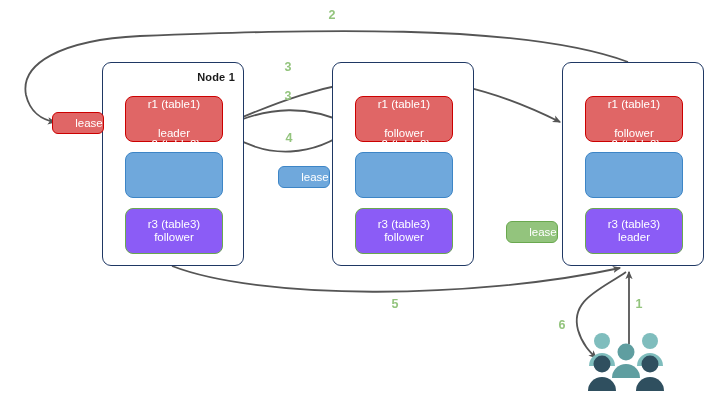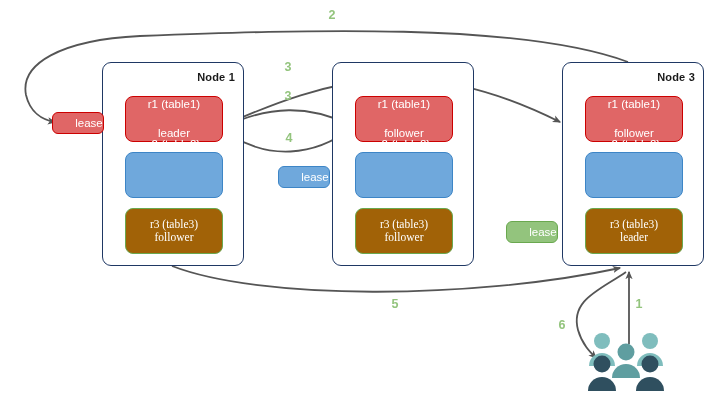--- a/index.html
+++ b/index.html
@@ -11,21 +11,21 @@
   .node{position:absolute;box-sizing:border-box;background:#ffffff;
         border:1.6px solid #1f3864;border-radius:9px;}
   .node-title{position:absolute;left:0;right:8px;top:8px;text-align:right;
               font-size:11px;font-weight:bold;color:#1a1a1a;letter-spacing:.2px;}
   .replica{position:absolute;box-sizing:border-box;border-radius:8px;
            display:flex;flex-direction:column;align-items:center;justify-content:center;
            color:#ffffff;font-size:11.5px;line-height:13.5px;text-align:center;}
   .replica span{display:block;}
   .r-red{background:#e06666;border:1.5px solid #cc0000;gap:16px;}
   .r-blue{background:#6fa8dc;border:1.5px solid #3d85c6;gap:47px;}
-  .r-green{background:#a16207;border:1.5px solid #6aa84f;font-family:Liberation Serif, serif;}
+  .r-green{background:#8b5cf6;border:1.5px solid #6aa84f;}
 
   .lease{position:absolute;box-sizing:border-box;border-radius:6px;
          display:flex;align-items:center;justify-content:center;
          color:#ffffff;font-size:11.5px;padding-left:22px;}
   .lease-red{background:#e06666;border:1.5px solid #cc0000;}
   .lease-blue{background:#6fa8dc;border:1.5px solid #3d85c6;}
   .lease-green{background:#93c47d;border:1.5px solid #6aa84f;}
 
   .step{position:absolute;color:#93c47d;font-size:12.5px;font-weight:bold;
         text-align:center;}
@@ -84,21 +84,20 @@
       <span>r2 (table2)</span>
       <span>leader</span>
     </div>
     <div class="replica r-green" style="left:22px;top:145px;width:98px;height:46px;">
       <span>r3 (table3)</span>
       <span>follower</span>
     </div>
   </div>
 
   <div class="node" style="left:562px;top:62px;width:142px;height:204px;">
-    <div class="node-title">Node 3</div>
     <div class="replica r-red" style="left:22px;top:33px;width:98px;height:46px;">
       <span>r1 (table1)</span>
       <span>follower</span>
     </div>
     <div class="replica r-blue" style="left:22px;top:89px;width:98px;height:46px;">
       <span>r2 (table2)</span>
       <span>follower</span>
     </div>
     <div class="replica r-green" style="left:22px;top:145px;width:98px;height:46px;">
       <span>r3 (table3)</span>

